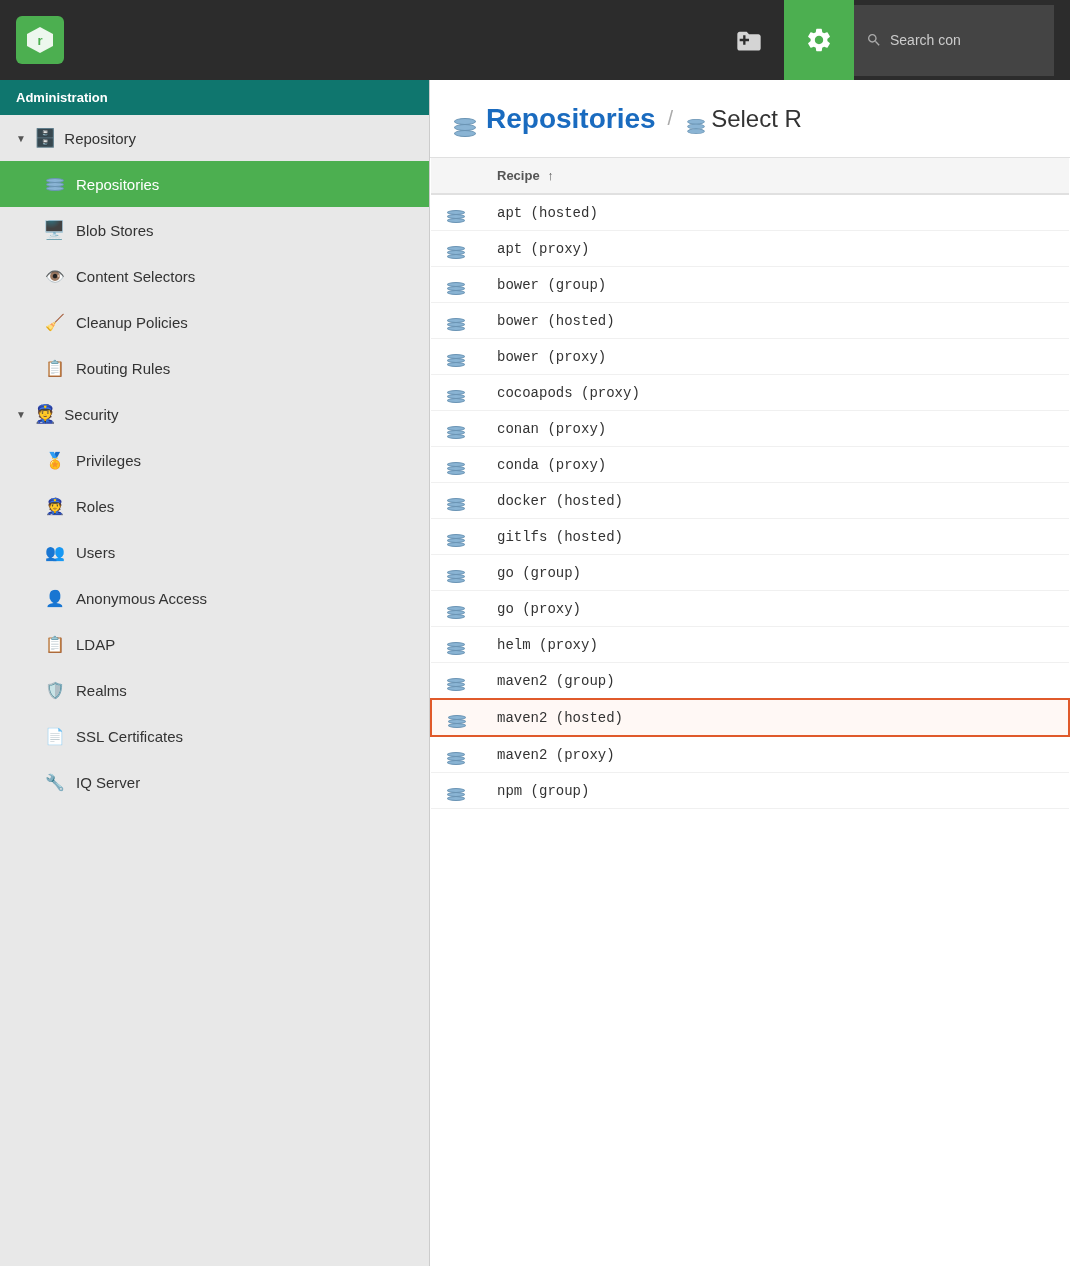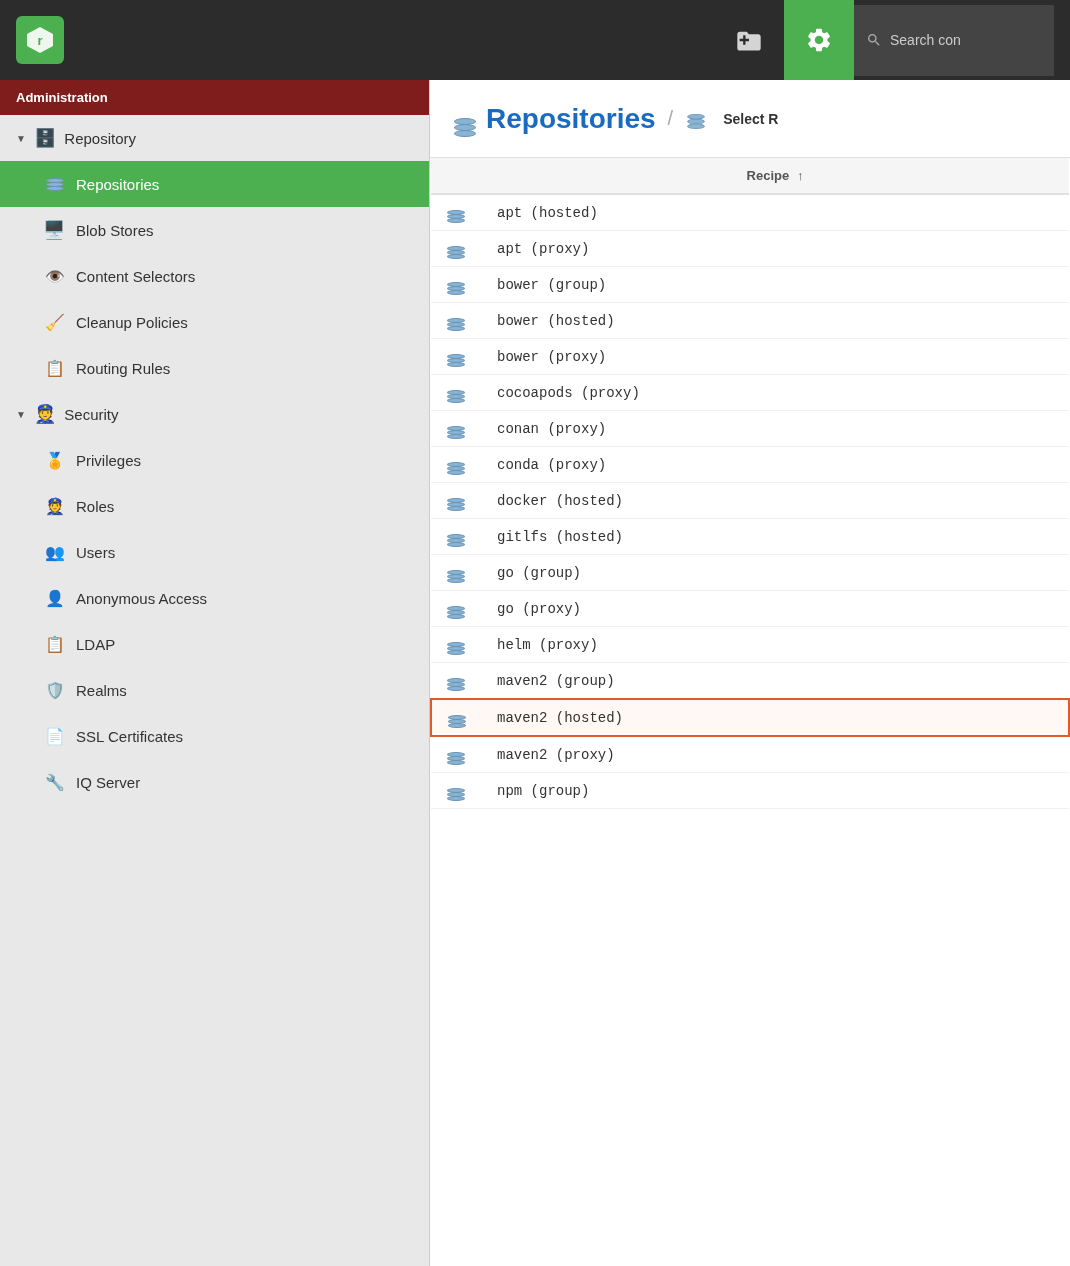--- a/index.html
+++ b/index.html
@@ -54,21 +54,21 @@
 
     
     .sidebar {
       width: 430px;
       background: #e8e8e8;
       flex-shrink: 0;
       overflow-y: auto;
       border-right: 1px solid #ccc;
     }
     .sidebar-admin-header {
-      background: #7f1d1d;
+      background: #0f766e;
       color: white;
       padding: 10px 16px;
       font-weight: 600;
       font-size: 13px;
     }
     .sidebar-section-header {
       display: flex; align-items: center;
       padding: 12px 16px;
       font-size: 15px;
       font-weight: 500;
@@ -107,24 +107,24 @@
       background: white;
     }
     .content-header-title {
       font-size: 28px;
       font-weight: 700;
       color: #1a6bbf;
       display: flex; align-items: center; gap: 10px;
     }
     .content-header-sep { color: #aaa; font-size: 20px; }
     .content-header-sub {
-      font-size: 14px;
-      font-weight: 700;
+      font-size: 24px;
+      font-weight: 400;
       color: #333;
-      display: flex; align-items: center; gap: 16px;
+      display: flex; align-items: center; gap: 4px;
     }
 
     
     .repo-table { width: 100%; border-collapse: collapse; }
     .repo-table thead tr { background: #f5f5f5; border-bottom: 2px solid #e0e0e0; }
     .repo-table th {
       padding: 10px 16px;
       text-align: left;
       font-size: 13px;
       font-weight: 600;
@@ -315,21 +315,21 @@
           </div>
         </span>
         <span>Select R</span>
       </div>
     </div>
 
     <table class="repo-table">
       <thead>
         <tr>
           <th style="width:50px;"></th>
-          <th style="cursor:pointer;text-align:center;">
+          <th style="cursor:pointer;">
             <span>Recipe</span>
             <span class="sort-arrow">↑</span>
           </th>
         </tr>
       </thead>
       <tbody id="repo-tbody">
       <tr>
             <td class="icon-cell"><div class="db-icon-sm">
                 <div class="disk-sm"></div>
                 <div class="disk-sm"></div>

